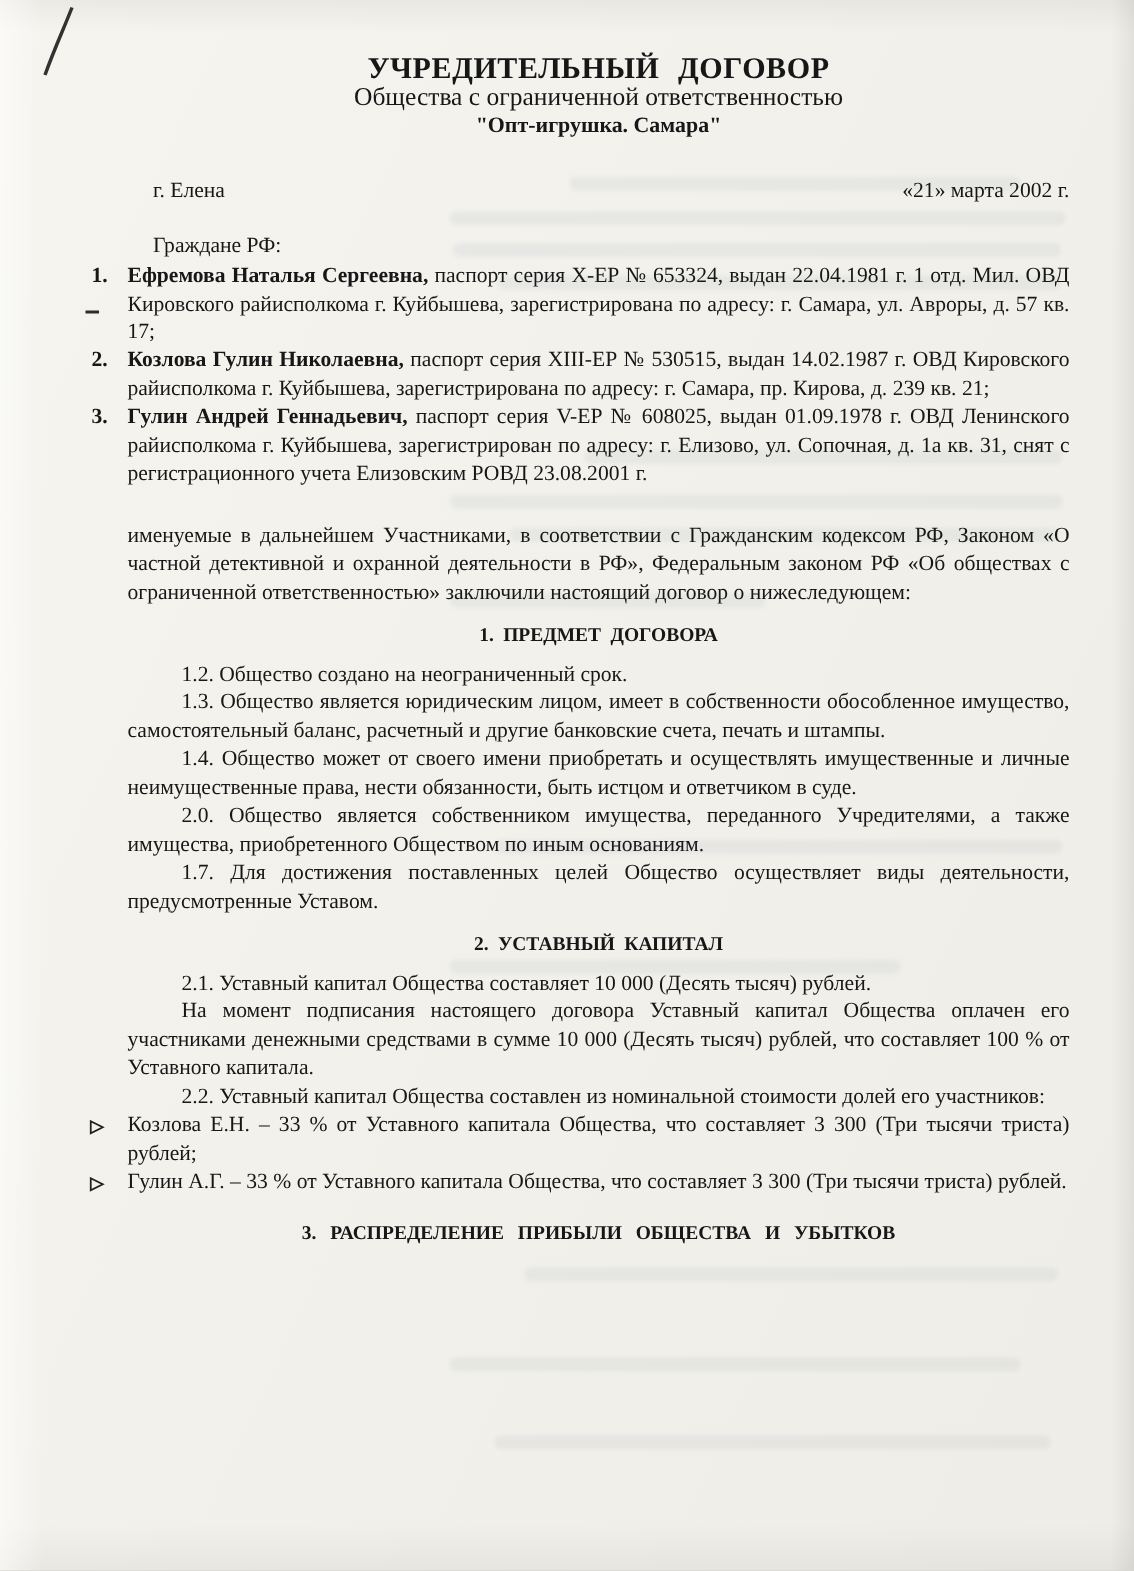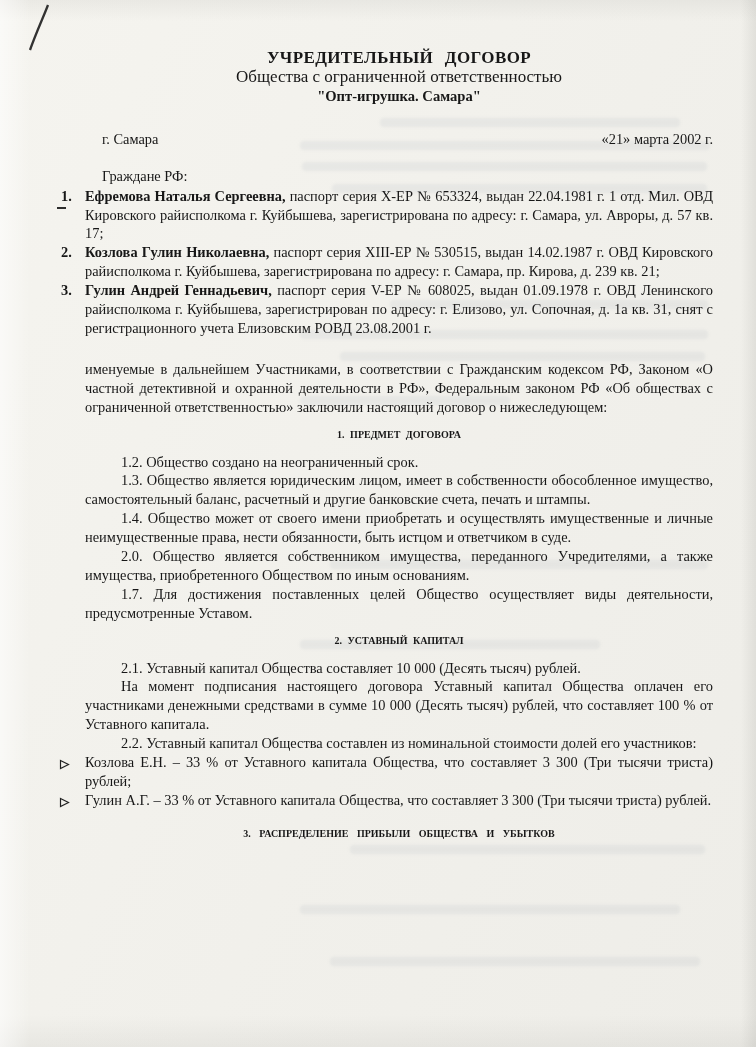--- a/index.html
+++ b/index.html
@@ -33,32 +33,32 @@
 
   .content {
     position: absolute;
     left: 85px;
     top: 36px;
     width: 628px;
     z-index: 2;
     font-size: 14.4px;
     line-height: 18.9px;
   }
-  .t1 { text-align: center; font-weight: bold; font-size: 17px; line-height: 20px; word-spacing: 7px; letter-spacing: .4px; margin-top: 12px; }
+  .t1 { text-align: center; font-weight: bold; font-size: 20px; line-height: 20px; word-spacing: 7px; letter-spacing: .4px; }
   .t2 { text-align: center; font-size: 17px; }
   .t3 { text-align: center; font-weight: bold; font-size: 14.6px; }
   .row { display: flex; justify-content: space-between; margin-top: 24px; padding-left: 17px; }
   .citizens { margin-top: 18px; padding-left: 17px; }
   ol.founders { list-style: none; margin-top: 1px; }
   ol.founders li { position: relative; text-align: justify; }
   .num { position: absolute; left: -24px; font-weight: bold; }
   .b { font-weight: bold; }
   p.flush { text-align: justify; margin-top: 22px; }
   p.para { text-align: justify; text-indent: 36px; }
-  h2.sec { text-align: center; font-size: 10px; font-weight: bold; margin: 9px 0 8px; word-spacing: 3px; }
+  h2.sec { text-align: center; font-size: 13px; font-weight: bold; margin: 9px 0 8px; word-spacing: 3px; }
   h2.s3 { margin-top: 15px; word-spacing: 6px; }
   ul.bullets { list-style: none; }
   ul.bullets li { position: relative; text-align: justify; }
   .marker { position: absolute; left: -26px; top: 3px; }
 </style>
 </head>
 <body>
 
 <div class="page">
 
@@ -81,21 +81,21 @@
   </svg>
   <div class="stray-dash"></div>
 
   <div class="content">
 
     <div class="t1">УЧРЕДИТЕЛЬНЫЙ ДОГОВОР</div>
     <div class="t2">Общества с ограниченной ответственностью</div>
     <div class="t3">"Опт-игрушка. Самара"</div>
 
     <div class="row">
-      <span>г. Самара</span>
+      <span>г. Елена</span>
       <span>«21» марта 2002 г.</span>
     </div>
 
     <div class="citizens">Граждане РФ:</div>
 
     <ol class="founders">
       <li>
         <span class="num">1.</span>
         <span class="b">Ефремова Наталья Сергеевна,</span>
         <span>паспорт серия X-ЕР № 653324, выдан 22.04.1981 г. 1 отд. Мил. ОВД Кировского райисполкома г. Куйбышева, зарегистрирована по адресу: г. Самара, ул. Авроры, д. 57 кв. 17;</span>

